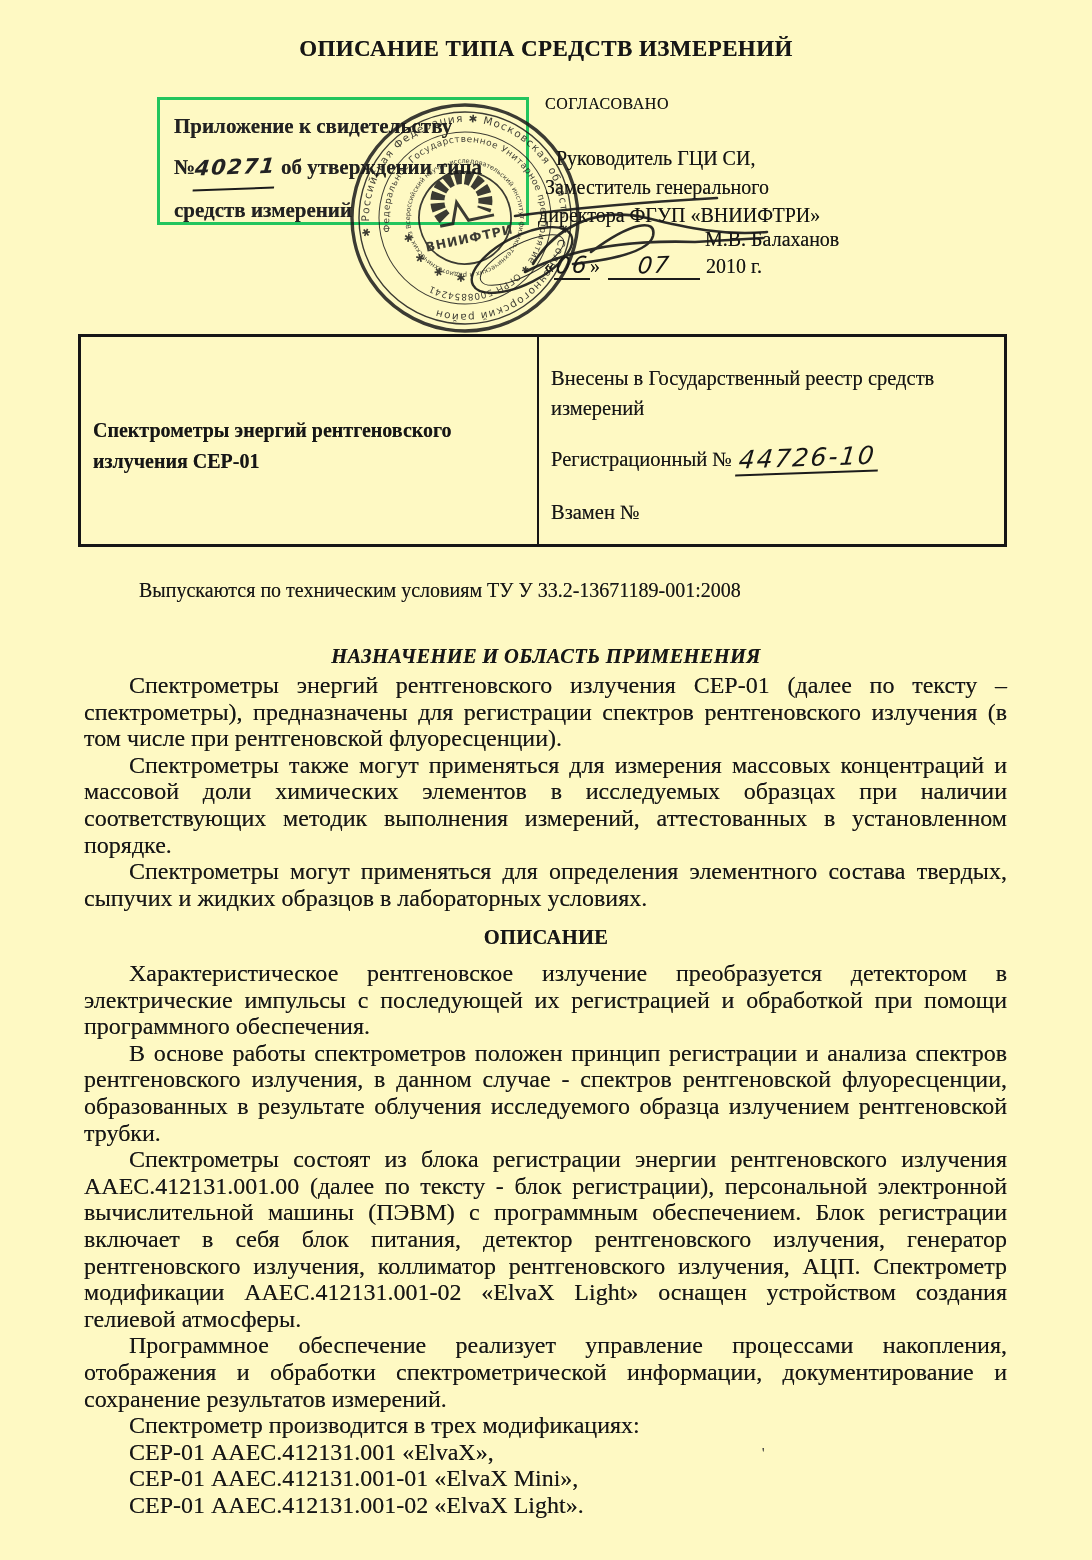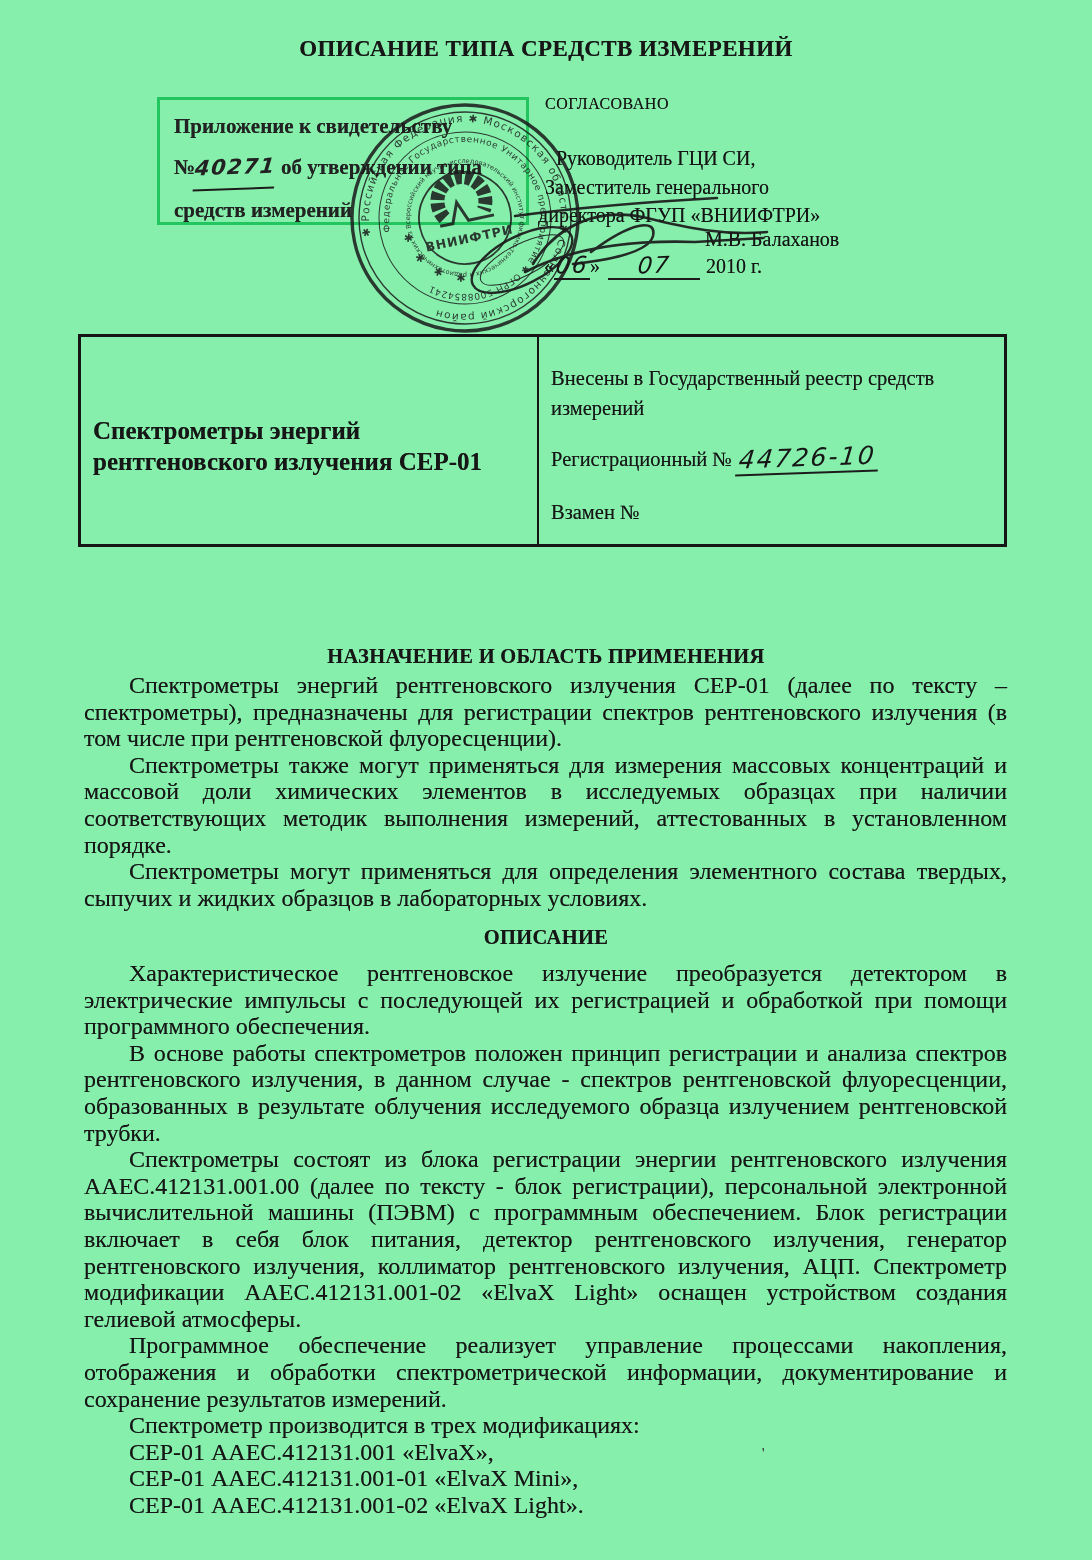--- a/index.html
+++ b/index.html
@@ -1,21 +1,21 @@
 <!DOCTYPE html>
 <html><head>
 <meta charset="utf-8">
 <style>
   html,body{margin:0;padding:0;}
   body{background:#e8e8e8;}
   .page{
     position:relative;
     width:1092px;height:1560px;
     margin:0 auto;
-    background:#86efac;
+    background:#fef9c3;
     color:#161616;
     font-family:"Liberation Serif", serif;
     overflow:hidden;
     text-shadow:0 0 .4px rgba(10,10,10,.55);
   }
   .abs{position:absolute;}
   .doc-title{
     left:0;right:0;top:36px;text-align:center;
     font-size:23px;font-weight:700;letter-spacing:.4px;
   }
@@ -47,30 +47,30 @@
   }
   .appr-date .hand{font-size:23px;}
   
   .reg-table{
     left:78px;top:334px;width:929px;height:213px;
     border:3px solid #161616;box-sizing:border-box;
   }
   .reg-div{position:absolute;left:456px;top:0;bottom:0;width:0;border-left:2.5px solid #161616;}
   .reg-left{
     position:absolute;left:12px;top:78px;width:425px;
-    font-size:25px;font-weight:700;line-height:31px;
+    font-size:20px;font-weight:700;line-height:31px;
   }
   .reg-r1{position:absolute;left:470px;top:26px;width:390px;font-size:20.5px;line-height:30px;}
   .reg-r2{position:absolute;left:470px;top:106px;width:440px;font-size:20.5px;}
   .reg-r2 .hand{font-size:25px;letter-spacing:2px;border-bottom:2px solid #1c1c1c;padding:0 4px 0 2px;}
   .reg-r3{position:absolute;left:470px;top:164px;font-size:20.5px;}
   
   .tu-line{left:139px;top:579px;font-size:20px;}
   .h2{left:0;right:0;text-align:center;font-size:20.5px;font-weight:700;letter-spacing:.3px;}
-  .h2a{top:645px;}
+  .h2a{top:645px;font-style:italic;}
   .h2b{top:926px;}
   .bodytext{width:923px;left:84px;font-size:24px;line-height:26.6px;}
   .sec1{top:672px;}
   .sec2{top:960px;}
   .bodytext p{margin:0;text-indent:45px;text-align:justify;}
   .mods div{padding-left:45px;}
   
   .stamp{left:347px;top:100px;opacity:.85;}
   .stamp text{text-shadow:none;}
   .overlay{left:395px;top:168px;opacity:.92;}
@@ -139,20 +139,21 @@
   </svg>
 
   <div class="abs reg-table">
     <div class="reg-div"></div>
     <div class="reg-left">Спектрометры энергий рентгеновского излучения СЕР-01</div>
     <div class="reg-r1">Внесены в Государственный реестр средств измерений</div>
     <div class="reg-r2"><span>Регистрационный № </span><span class="hand">44726-10</span></div>
     <div class="reg-r3">Взамен №</div>
   </div>
 
+  <div class="abs tu-line">Выпускаются по техническим условиям ТУ У 33.2-13671189-001:2008</div>
 
   <div class="abs h2 h2a">НАЗНАЧЕНИЕ И ОБЛАСТЬ ПРИМЕНЕНИЯ</div>
 
   <div class="abs bodytext sec1">
     <p>Спектрометры энергий рентгеновского излучения СЕР-01 (далее по тексту – спектрометры), предназначены для регистрации спектров рентгеновского излучения (в том числе при рентгеновской флуоресценции).</p>
     <p>Спектрометры также могут применяться для измерения массовых концентраций и массовой доли химических элементов в исследуемых образцах при наличии соответствующих методик выполнения измерений, аттестованных в установленном порядке.</p>
     <p>Спектрометры могут применяться для определения элементного состава твердых, сыпучих и жидких образцов в лабораторных условиях.</p>
   </div>
 
   <div class="abs h2 h2b">ОПИСАНИЕ</div>

